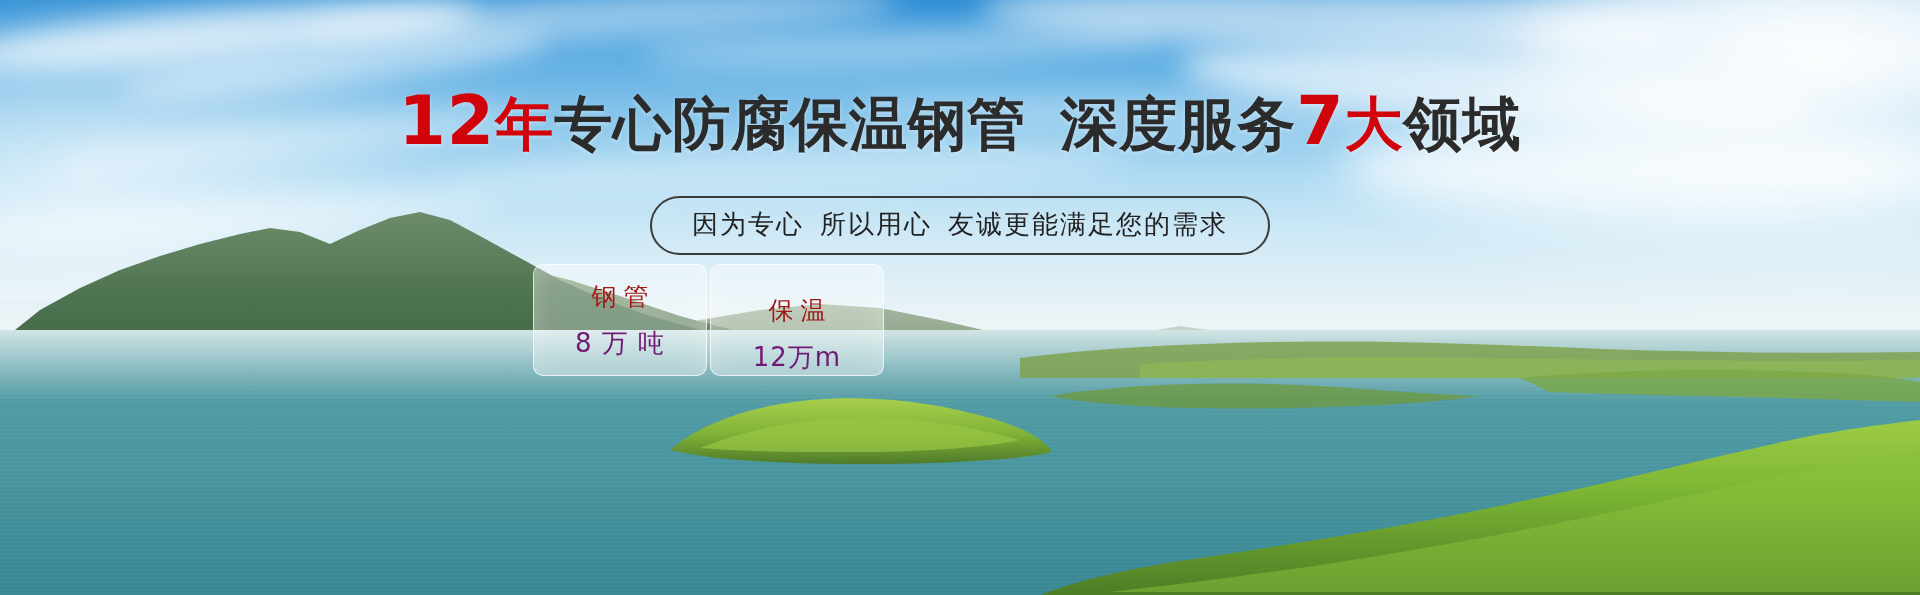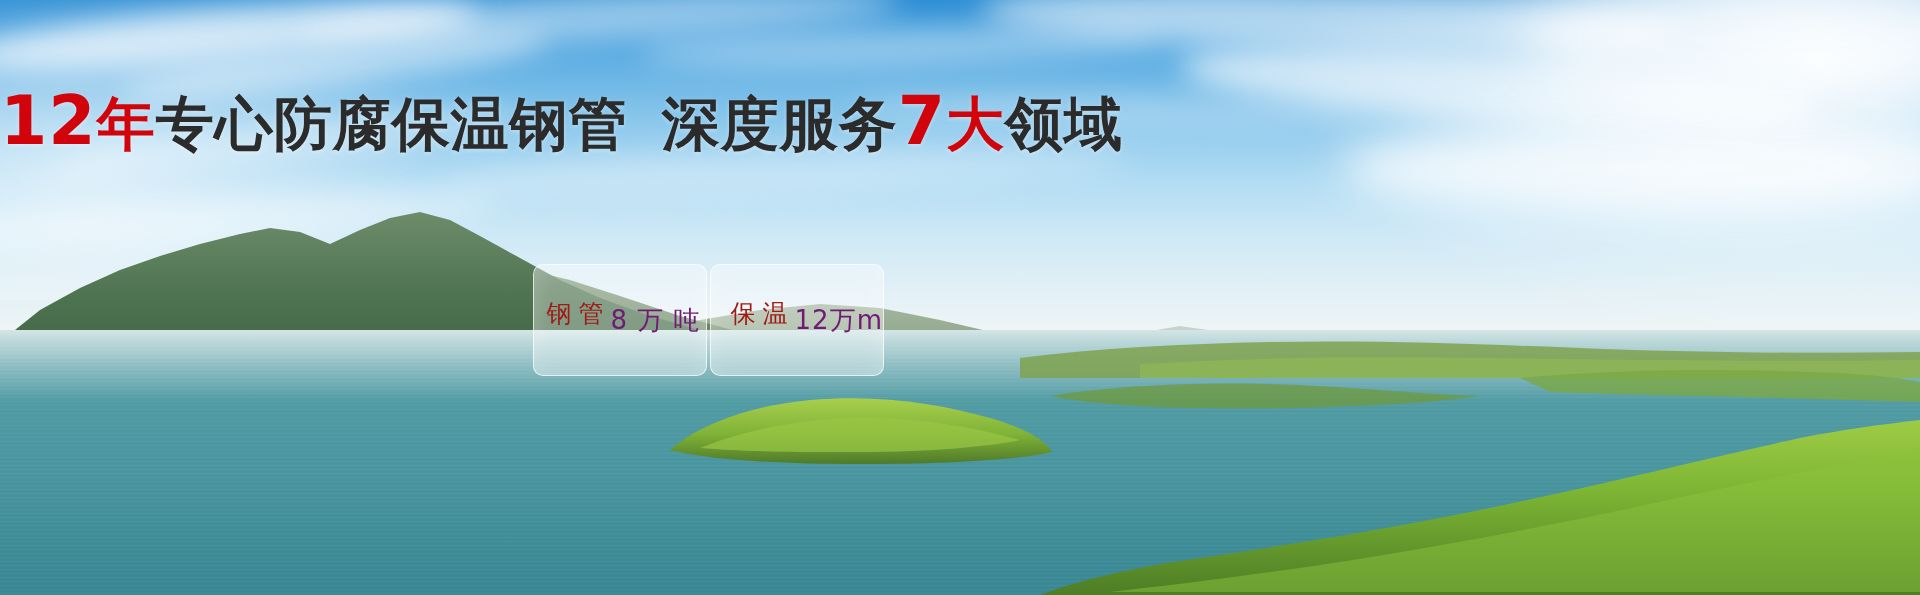--- a/index.html
+++ b/index.html
@@ -78,20 +78,21 @@
   .grass-bottom-right{
     position:absolute;right:0;bottom:0;width:880px;height:175px;
   }
   .island{position:absolute;}
 
   
   .content{position:absolute;left:0;top:0;width:1920px;height:595px;}
 
   .headline{
     position:absolute;top:86px;left:0;width:1920px;
+    text-align:center;
     font-family:"DejaVu Sans","Liberation Sans",sans-serif;
     font-size:58px;font-weight:bold;
     letter-spacing:1px;
     color:#2b2b2b;
     white-space:nowrap;
     text-shadow:0 2px 4px rgba(255,255,255,.35);
   }
   .headline .red{color:#d1030b;}
   .headline .num{
     font-size:68px;
@@ -120,21 +121,21 @@
   .cards{
     position:absolute;top:264px;left:533px;
     display:flex;
   }
   .card{
     width:172px;height:110px;
     border:1px solid rgba(255,255,255,.72);
     border-radius:10px;
     background:rgba(255,255,255,.32);
     margin-right:3px;
-    display:flex;flex-direction:row;
+    display:flex;flex-direction:column;
     align-items:center;justify-content:center;
     box-shadow:inset 0 0 24px rgba(255,255,255,.22);
   }
   .card:last-child{margin-right:0;justify-content:flex-end;}
   .card-title{
     font-size:25px;color:#a01a16;letter-spacing:7px;
     text-indent:7px;
     font-family:"DejaVu Sans","Liberation Sans",sans-serif;
     margin-bottom:13px;
   }
@@ -239,20 +240,25 @@
     <path d="M0,44 C60,34 140,30 220,32 C300,34 360,42 430,44 C360,54 240,58 140,56 C80,55 30,50 0,44 Z" fill="#6f9a3c" opacity="0.75"></path>
     <path d="M470,26 C560,18 660,16 760,20 C820,22 850,26 870,30 L870,50 C760,46 620,44 500,40 Z" fill="#7aa845" opacity="0.8"></path>
   </svg>
 
   <div class="content">
 
     <div class="headline">
       <span class="red num">12</span><span class="red">年</span><span>专心防腐保温钢管</span><span class="gap"></span><span>深度服务</span><span class="red num">7</span><span class="red">大</span><span>领域</span>
     </div>
 
+    <div class="subtitle-wrap">
+      <div class="subtitle">
+        <span>因为专心</span><span class="sp"></span><span>所以用心</span><span class="sp"></span><span>友诚更能满足您的需求</span>
+      </div>
+    </div>
 
     <div class="cards">
 
       <div class="card">
         <div class="card-title">钢管</div>
         <div class="card-value"><span>8 万 吨</span></div>
       </div>
 
 
       <div class="card">

